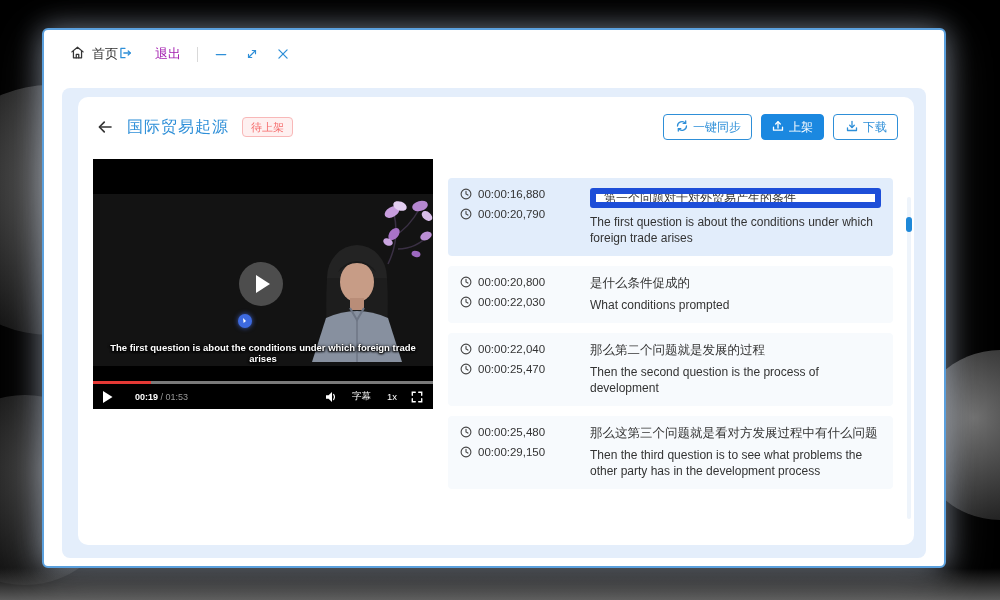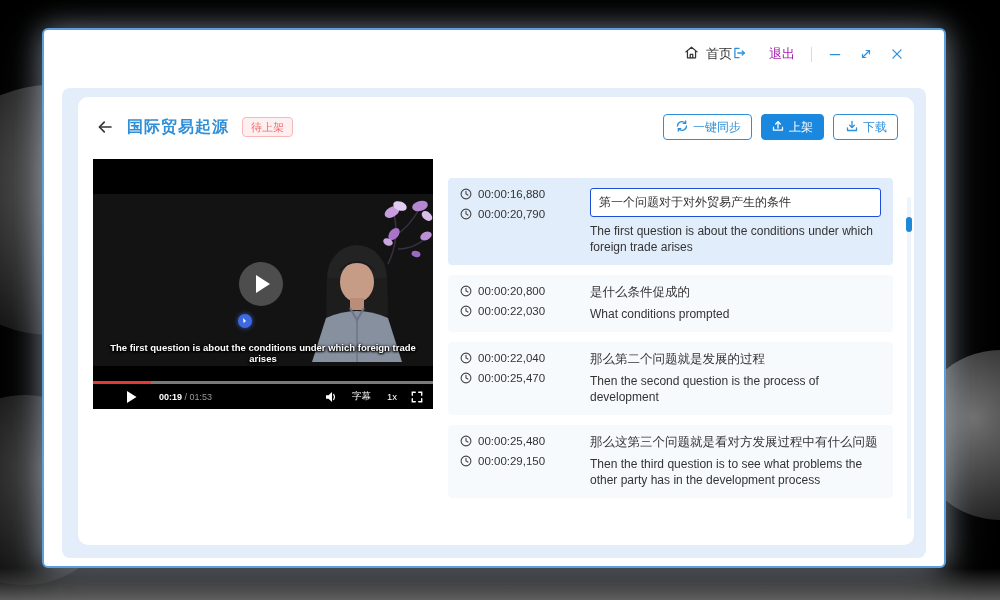--- a/index.html
+++ b/index.html
@@ -18,37 +18,37 @@
            background:radial-gradient(circle at 35% 40%, #6e6e6e, #1a1a1a 78%); }
   .bg-bottom { position:absolute; left:0; right:0; bottom:0; height:32px;
            background:linear-gradient(to bottom, rgba(40,40,40,0), #5a5a5a); }
   
   .app-window {
     position:absolute; left:42px; top:28px; width:904px; height:540px;
     background:#fff; border:2px solid #5ba0dd; border-radius:6px;
     box-shadow:0 0 28px rgba(210,228,255,.45), 0 12px 50px rgba(255,255,255,.18);
   }
   .topbar { position:absolute; left:0; top:0; right:0; height:48px;
-    display:flex; align-items:center; justify-content:flex-end; padding:0 40px; }
+    display:flex; align-items:center; justify-content:flex-start; padding:0 26px; }
   .topbar-left { display:flex; align-items:center; gap:7px; color:#333; font-size:13px; }
   .topbar-right { display:flex; align-items:center; }
   .exit-group { display:flex; align-items:center; gap:23px; color:#a21caf; font-size:13px; cursor:pointer; }
   .tb-sep { width:1px; height:15px; background:#d9d9d9; margin:0 16px; }
   .win-ctrl { display:flex; align-items:center; gap:17px; }
   .win-ctrl svg { display:block; cursor:pointer; }
   
   .content-card { position:absolute; left:18px; top:58px; width:864px; height:470px;
     background:#e4eefb; border-radius:8px; }
   .white-card { position:absolute; left:16px; top:9px; width:836px; height:448px;
     background:#fff; border-radius:10px; }
   
   .page-header { position:absolute; left:16px; top:16px; right:16px; height:28px;
     display:flex; align-items:center; }
   .back-btn { width:22px; height:22px; display:flex; align-items:center; justify-content:center; cursor:pointer; margin-right:11px; }
-  .page-title { font-size:16px; font-weight:bold; color:#2e8fd8; letter-spacing:1px; }
+  .page-title { font-size:16px; font-weight:normal; color:#2e8fd8; letter-spacing:1px; }
   .status-badge { margin-left:13px; font-size:11px; color:#f56c6c; background:#fef0f0;
     border:1px solid #f8b8b8; border-radius:4px; padding:2px 8px; line-height:14px; }
   .header-spacer { flex:1; }
   .hdr-buttons { display:flex; align-items:center; gap:9px; }
   .btn { display:flex; align-items:center; gap:5px; font-size:12px; height:26px;
     padding:0 10px; border-radius:4px; cursor:pointer; white-space:nowrap; }
   .btn-outline { border:1px solid #2e8fd8; color:#2e8fd8; background:#fff;padding-left:12px; }
   .btn-solid { background:#1b88e0; color:#fff; border:1px solid #1b88e0; }
   
   .video-player { position:absolute; left:15px; top:62px; width:340px; height:250px;
@@ -67,21 +67,21 @@
     border-radius:50%; background:#3d6ae0; box-shadow:0 0 5px rgba(70,110,230,.8); }
   .cursor-dot::after { content:""; position:absolute; left:5px; top:4px; width:3px; height:5px;
     background:#fff; clip-path:polygon(0 0, 100% 60%, 20% 100%); }
   .overlay-subtitle { position:absolute; left:3px; right:3px; top:183px; text-align:center;
     color:#fff; font-size:9.5px; font-weight:bold;
     text-shadow:0 0 3px #000, 1px 1px 2px #000, -1px 1px 2px #000; }
   .progress-track { position:absolute; left:0; top:222px; width:100%; height:3px;
     background:#7a7a7a; cursor:pointer; }
   .progress-played { height:100%; background:#e53935; width:0; }
   .vcontrols { position:absolute; left:0; top:225px; width:100%; height:25px; background:#000;
-    display:flex; align-items:center; color:#fff;padding-left:24px; }
+    display:flex; align-items:center; color:#fff; }
   .vc-play { margin-left:10px; cursor:pointer; display:flex; }
   .vc-time { margin-left:22px; font-size:9px; }
   .vc-time .cur { color:#fff; font-weight:bold; }
   .vc-time .sep, .vc-time .dur { color:#999; }
   .vc-spacer { flex:1; }
   .vc-volume { display:flex; cursor:pointer; }
   .vc-caption { margin-left:14px; font-size:9.5px; cursor:pointer; }
   .vc-speed { margin-left:16px; font-size:9.5px; cursor:pointer; }
   .vc-full { margin-left:14px; margin-right:10px; display:flex; cursor:pointer; }
   
@@ -92,21 +92,21 @@
   .sub-list { margin-top:15px; display:flex; flex-direction:column; gap:10px; }
   .sub-entry { display:flex; gap:24px; padding:10px 12px; border-radius:4px;
     background:#f7fafd; cursor:pointer; }
   .sub-entry.active { background:#e2edfb; }
   .ts-col { width:106px; flex-shrink:0; display:flex; flex-direction:column; gap:8px; }
   .ts-row { display:flex; align-items:center; gap:6px; font-size:11.5px; color:#333; }
   .ts-row svg { flex-shrink:0; }
   .text-col { flex:1; display:flex; flex-direction:column; gap:6px; min-width:0; }
   .zh-text { font-size:12.5px; color:#333; line-height:15px; }
   .en-text { font-size:12px; color:#333; line-height:16px; }
-  .zh-input { width:100%; height:29px; border:1px solid #1d4ed8; border-radius:3px;
+  .zh-input { width:100%; height:20px; border:6px solid #1d4ed8; border-radius:3px;
     font-size:12px; color:#333; padding:0 8px; outline:none; background:#fff;
     font-family:"Liberation Sans","DejaVu Sans",sans-serif; }
   .scroll-track { position:absolute; left:829px; top:100px; width:4px; height:322px;
     background:#eef4fb; border-radius:2px; }
   .scroll-thumb { position:absolute; left:-1px; top:20px; width:6px; height:15px;
     background:#1e88d8; border-radius:3px; cursor:pointer; }
 </style>
 </head>
 <body>
 

